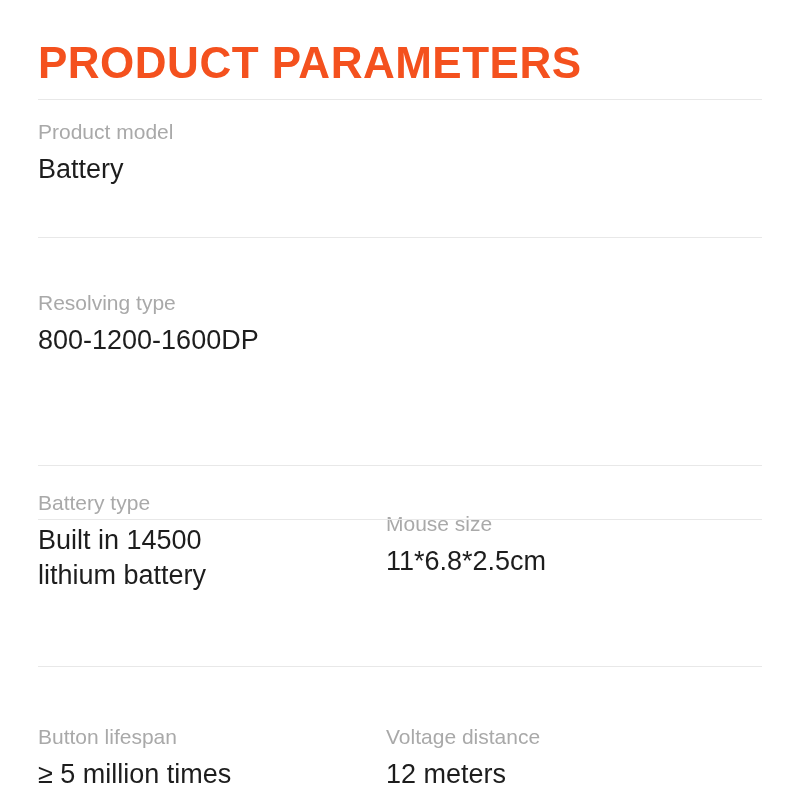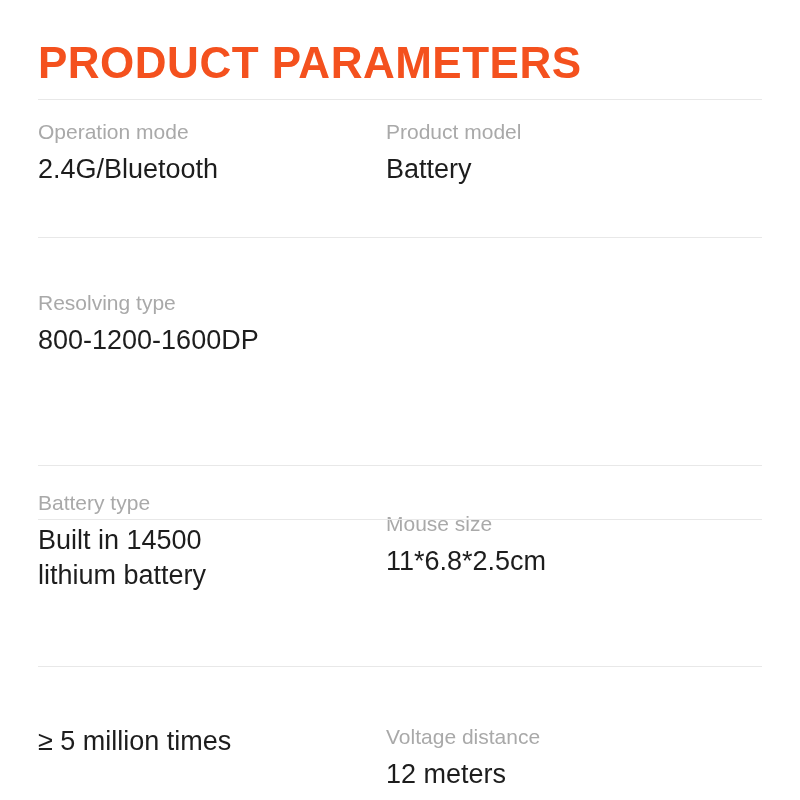--- a/index.html
+++ b/index.html
@@ -77,24 +77,20 @@
   }
 </style>
 </head>
 <body>
 
 <div class="page">
 
   <div class="title">PRODUCT PARAMETERS</div>
 
   <div class="spec-row row-1">
-    <div class="spec-cell left">
-      <div class="spec-label">Operation mode</div>
-      <div class="spec-value">2.4G/Bluetooth</div>
-    </div>
     <div class="spec-cell right">
       <div class="spec-label">Product model</div>
       <div class="spec-value">Battery</div>
     </div>
   </div>
 
   <div class="spec-row row-2">
     <div class="spec-cell right">
       <div class="spec-label">Resolving type</div>
       <div class="spec-value">800-1200-1600DP</div>
@@ -108,20 +104,21 @@
 lithium battery</div>
     </div>
     <div class="spec-cell right">
       <div class="spec-label">Mouse size</div>
       <div class="spec-value">11*6.8*2.5cm</div>
     </div>
   </div>
 
   <div class="spec-row row-4">
     <div class="spec-cell left">
+      <div class="spec-label">Button lifespan</div>
       <div class="spec-value">≥ 5 million times</div>
     </div>
     <div class="spec-cell right">
       <div class="spec-label">Voltage distance</div>
       <div class="spec-value">12 meters</div>
     </div>
   </div>
 
   <div class="bottom-rule"></div>
 

